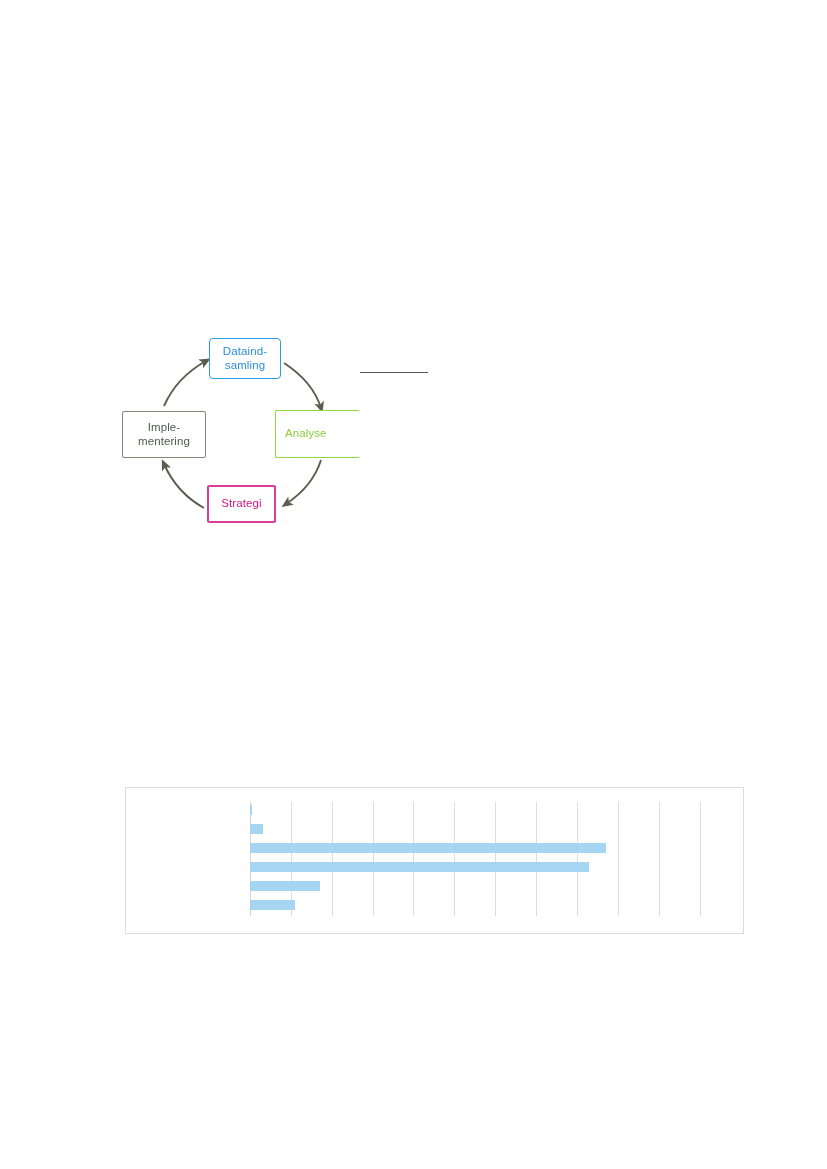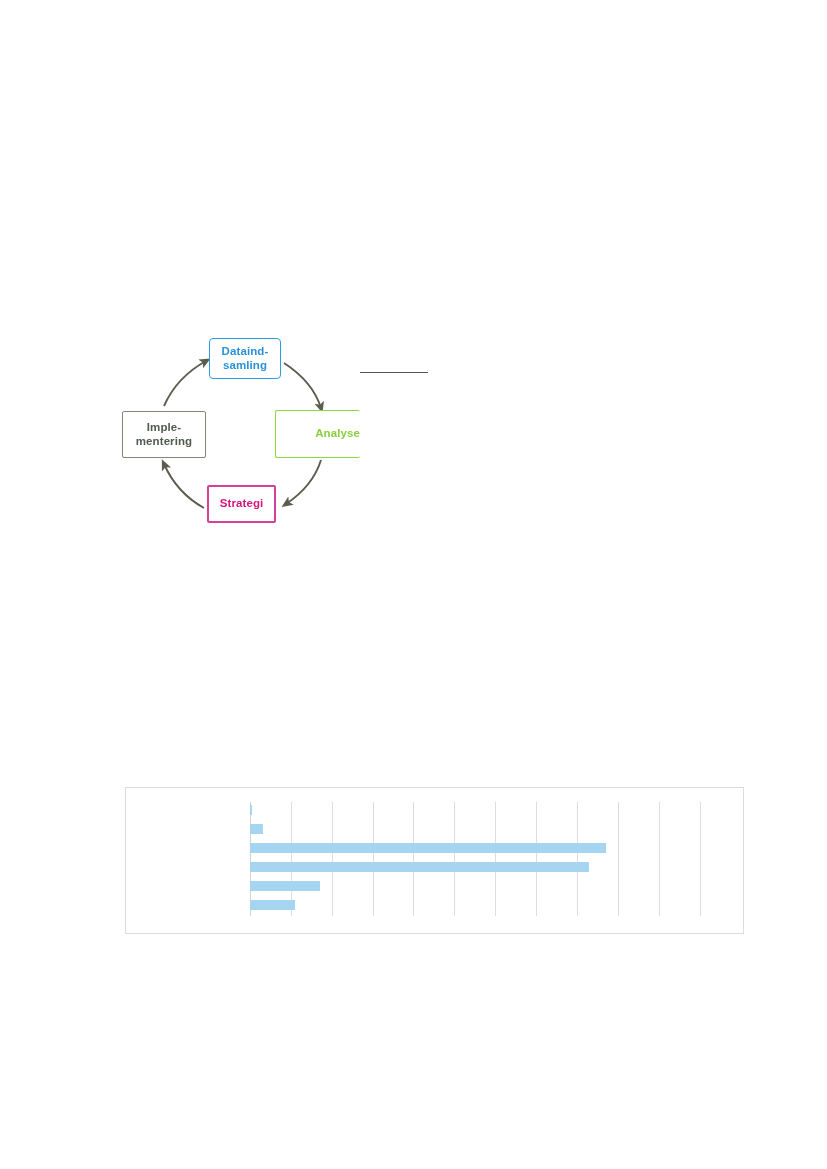--- a/index.html
+++ b/index.html
@@ -41,21 +41,21 @@
   }
 
   .cyc-box {
     position: absolute;
     box-sizing: border-box;
     background: #ffffff;
     display: flex;
     align-items: center;
     justify-content: center;
     text-align: center;
-    font-weight: bold;
+    font-weight: normal;
     font-size: 11.5px;
     line-height: 13.5px;
     letter-spacing: 0.1px;
     border-radius: 2px;
   }
 
   
   #box-dataindsamling {
     left: 91px;
     top: 10px;
@@ -67,21 +67,21 @@
   }
   
   #box-analyse {
     left: 157px;
     top: 82px;
     width: 85px;
     height: 48px;
     border: 1.6px solid #8fd73f;
     border-right: none;
     color: #8ace3c;
-    justify-content: flex-end;
+    justify-content: flex-start;
     padding-left: 9px;
   }
   
   #box-strategi {
     left: 89px;
     top: 157px;
     width: 69px;
     height: 38px;
     border: 2px solid #d6409a;
     color: #d6157f;

